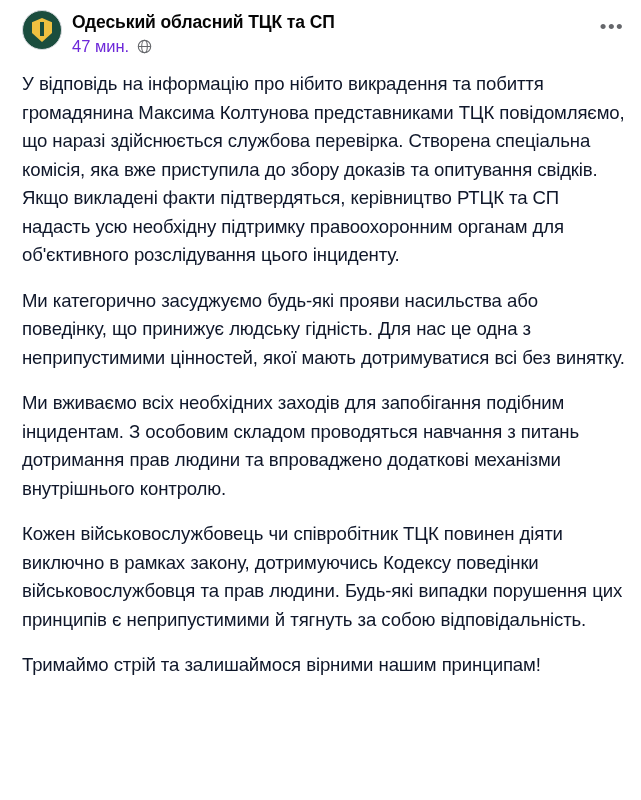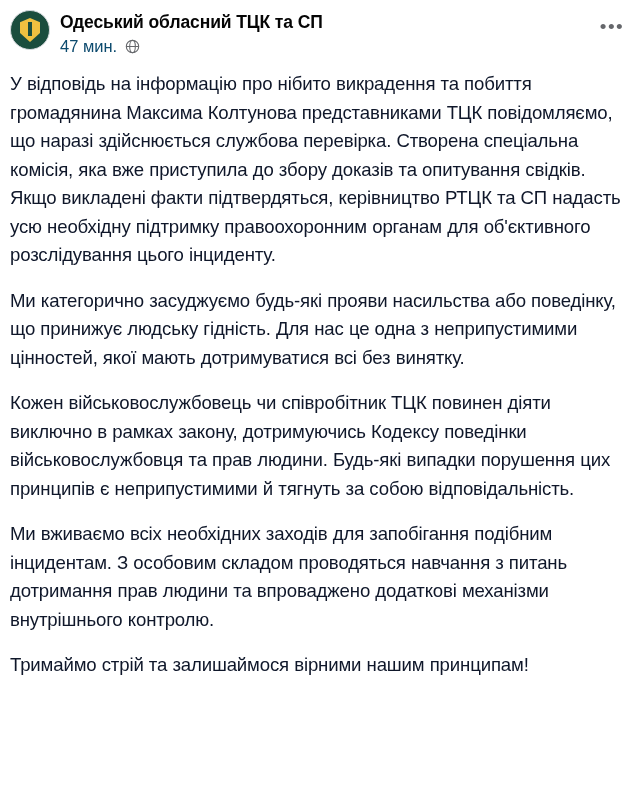--- a/index.html
+++ b/index.html
@@ -10,21 +10,21 @@
   body {
     width: 641px;
     height: 800px;
     font-family: "Liberation Sans", sans-serif;
     color: #1c1e21;
     overflow: hidden;
   }
   .post {
     width: 641px;
     box-sizing: border-box;
-    padding: 10px 14px 0 10px;
+    padding: 10px 14px 0 22px;
     background: #ffffff;
   }
   .post-header {
     display: flex;
     align-items: flex-start;
     position: relative;
     min-height: 48px;
   }
   .avatar {
     width: 40px;
@@ -74,21 +74,21 @@
     letter-spacing: -0.1px;
     white-space: nowrap;
   }
   .meta-row {
     display: flex;
     align-items: center;
     margin-top: 3px;
   }
   .timestamp {
     font-size: 16.5px;
-    color: #0c4a6e;
+    color: #6d28d9;
     line-height: 20px;
   }
   .globe-icon {
     margin-left: 8px;
     width: 15px;
     height: 15px;
     display: inline-block;
     position: relative;
   }
   .globe-icon svg { display: block; }
@@ -145,18 +145,18 @@
         </span>
       </div>
     </div>
 
     <div class="more-button">•••</div>
   </div>
 
   <div class="post-body">
     <p>У відповідь на інформацію про нібито викрадення та побиття громадянина Максима Колтунова представниками ТЦК повідомляємо, що наразі здійснюється службова перевірка. Створена спеціальна комісія, яка вже приступила до збору доказів та опитування свідків. Якщо викладені факти підтвердяться, керівництво РТЦК та СП надасть усю необхідну підтримку правоохоронним органам для об'єктивного розслідування цього інциденту.</p>
     <p>Ми категорично засуджуємо будь-які прояви насильства або поведінку, що принижує людську гідність. Для нас це одна з неприпустимими цінностей, якої мають дотримуватися всі без винятку.</p>
+    <p> Ми вживаємо всіх необхідних заходів для запобігання подібним інцидентам. З особовим складом проводяться навчання з питань дотримання прав людини та впроваджено додаткові механізми внутрішнього контролю.</p>
     <p>Кожен військовослужбовець чи співробітник ТЦК повинен діяти виключно в рамках закону, дотримуючись Кодексу поведінки військовослужбовця та прав людини. Будь-які випадки порушення цих принципів є неприпустимими й тягнуть за собою відповідальність.</p>
-    <p> Ми вживаємо всіх необхідних заходів для запобігання подібним інцидентам. З особовим складом проводяться навчання з питань дотримання прав людини та впроваджено додаткові механізми внутрішнього контролю.</p>
     <p>Тримаймо стрій та залишаймося вірними нашим принципам!</p>
   </div>
 
 </div>
 
 </body></html>

